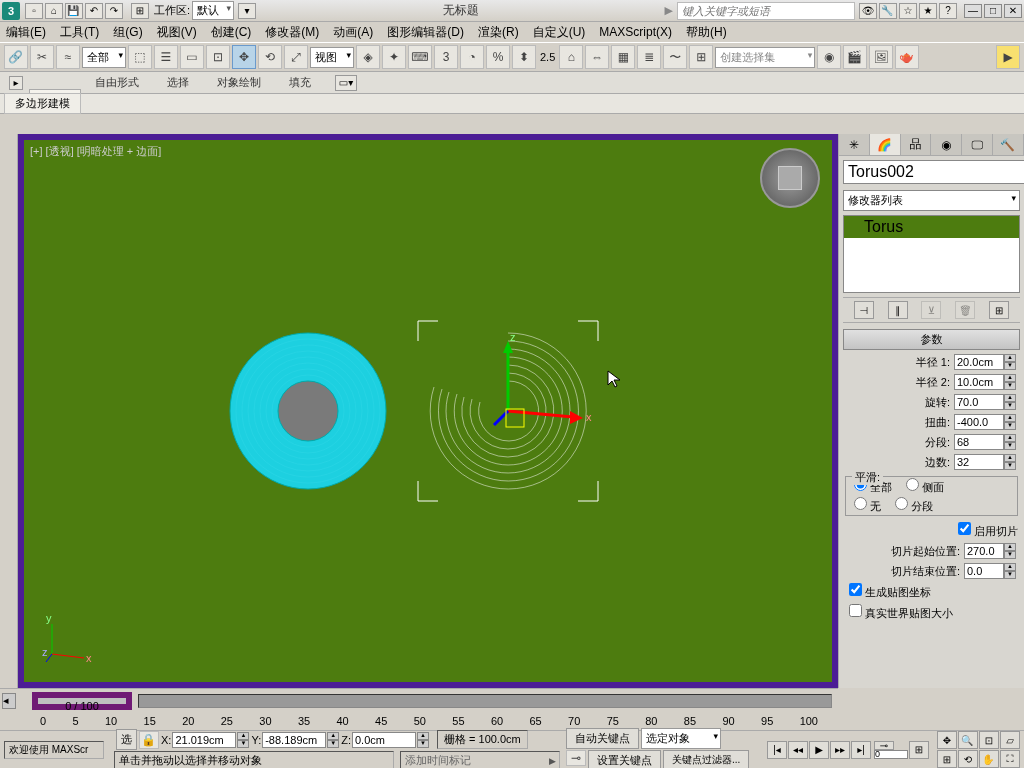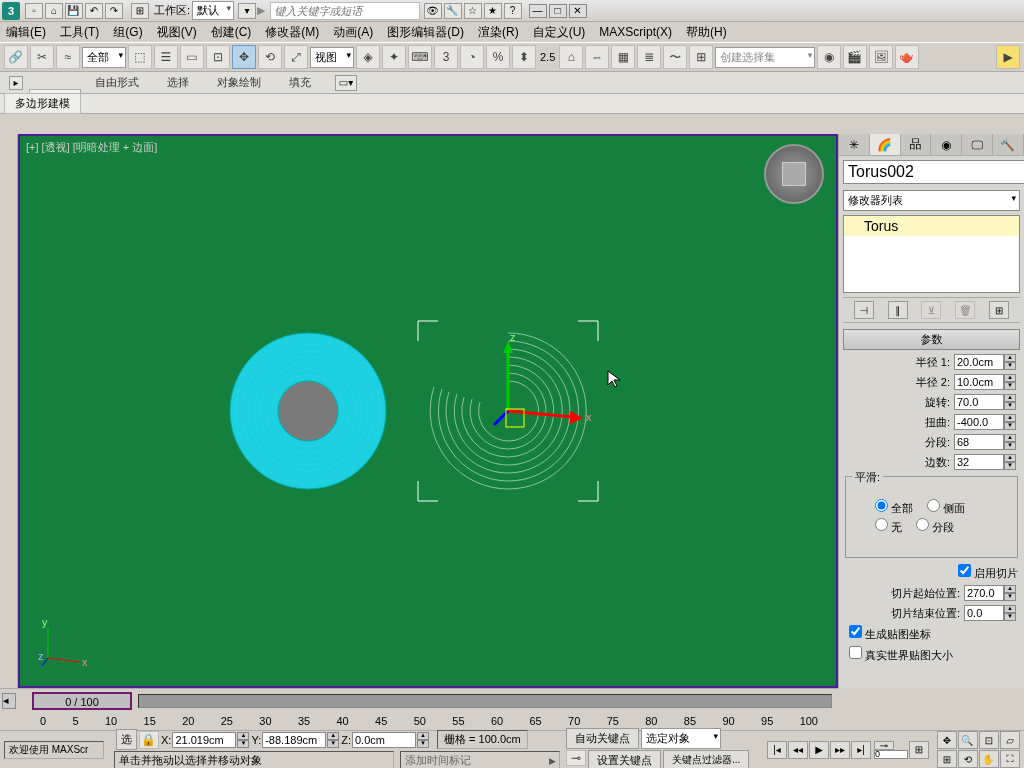--- a/index.html
+++ b/index.html
@@ -5,69 +5,69 @@
 * { margin: 0; padding: 0; box-sizing: border-box; font-family: "Microsoft YaHei", Tahoma, sans-serif; font-size: 11px; }
 body { width: 1024px; height: 768px; background: #d4d0c8; overflow: hidden; position: relative; }
 .titlebar { height: 22px; background: linear-gradient(#e8e8e8,#d4d0c8); display: flex; align-items: center; padding: 0 2px; border-bottom: 1px solid #aaa; }
 .app-icon { width: 18px; height: 18px; background: #1a8a7a; border-radius: 2px; margin-right: 4px; display:flex;align-items:center;justify-content:center;color:#fff;font-weight:bold;font-size:11px;}
 .tb-btn { width: 18px; height: 16px; border: 1px solid #999; background: #e8e6e0; margin: 0 1px; display: inline-flex; align-items: center; justify-content: center; font-size: 10px; cursor: pointer; }
 .tb-sep { width: 6px; }
 .workspace-label { font-size: 11px; margin-left: 4px; }
 .workspace-sel { border: 1px solid #999; background: #fff; padding: 1px 14px 1px 4px; font-size: 11px; position: relative; margin-left: 2px;}
 .workspace-sel::after { content: "▾"; position: absolute; right: 2px; font-size: 9px; color: #555;}
 .doc-title { flex: 1; text-align: center; font-size: 12px; color: #333; }
-.search-box { border: 1px solid #bbb; background: #fff; padding: 2px 4px; width: 150px; color: #999; font-style: italic; font-size: 11px; }
+.search-box { border: 1px solid #bbb; background: #fff; padding: 2px 4px; width: 178px; color: #999; font-style: italic; font-size: 11px; }
 .win-btns { display: flex; gap: 2px; margin-left: 6px; }
 .win-btn { width: 18px; height: 14px; border: 1px solid #888; background: #ddd; text-align: center; line-height: 12px; font-size: 10px; cursor:pointer;}
 .menubar { height: 20px; display: flex; align-items: center; padding: 2px 6px; gap: 14px; background: #d4d0c8; }
 .menu-item { font-size: 12px; cursor: pointer; }
 .toolbar { height: 30px; background: #d4d0c8; border-top: 1px solid #fff; border-bottom: 1px solid #aaa; display: flex; align-items: center; padding: 0 4px; gap: 2px; }
 .tool { width: 24px; height: 24px; border: 1px solid #bbb; background: #e8e6e0; display:flex;align-items:center;justify-content:center;font-size:12px;cursor:pointer;color:#444;}
 .tool.active { background: #b8d4e8; border-color: #6a9acc; }
 .tool.yellow { background: #f8e070; }
 .tool-sel { border:1px solid #999;background:#fff;padding:2px 16px 2px 4px;position:relative;font-size:11px;}
 .tool-sel::after{content:"▾";position:absolute;right:2px;font-size:9px;}
 .ribbon { height: 22px; background: #e0ded8; border-bottom: 1px solid #aaa; display: flex; align-items: center; padding-left:8px;}
 .ribbon-tab { padding: 4px 14px; font-size: 11px; cursor: pointer; color:#333;}
 .ribbon-tab.active { background: #f4f2ec; border: 1px solid #aaa; border-bottom: none; margin-top: 36px; }
 .sub-ribbon { height: 20px; background: #e8e6e0; border-bottom: 1px solid #aaa; display:flex;align-items:center;padding-left:4px;text-align:center;}
 .sub-tab { padding: 2px 10px; font-size: 11px; background: #f0eee8; border: 1px solid #bbb; cursor:pointer;}
 .main { position: absolute; top: 134px; left: 0; right: 186px; bottom: 80px; display:flex; }
 .vp-strip { width: 18px; background: #d4d0c8; border-right: 1px solid #aaa; }
-.viewport { flex: 1; background: #15803d; border: 2px solid #4c1d95; position: relative; overflow: hidden; }
+.viewport { flex: 1; background: #4d7c0f; border: 6px solid #4c1d95; position: relative; overflow: hidden; }
 .vp-label { position: absolute; top: 4px; left: 6px; color: #ccc; font-size: 11px; }
 .viewcube { position: absolute; top: 8px; right: 12px; width: 60px; height: 60px; border-radius: 50%; background: radial-gradient(circle,#888 30%,#6a6a6a 70%); border: 2px solid #999; display:flex;align-items:center;justify-content:center;}
 .viewcube-inner{width:24px;height:24px;background:#aaa;border:1px solid #ccc;}
 .axis-tripod { position: absolute; bottom: 18px; left: 18px; width: 50px; height: 50px; }
 .panel { position: absolute; top: 134px; right: 0; width: 186px; bottom: 80px; background: #d8d6d0; border-left: 1px solid #aaa; overflow: hidden; }
 .panel-tabs { height: 22px; background: #c8c6c0; display: flex; border-bottom: 1px solid #aaa; }
 .ptab { flex: 1; border-right: 1px solid #aaa; display:flex;align-items:center;justify-content:center;font-size:12px;cursor:pointer;}
 .ptab.active { background: #e8e6e0; }
 .obj-name { display: flex; padding: 4px; gap: 2px; }
 .obj-name input { flex: 1; border: 1px solid #888; padding: 2px 4px; font-size: 16px; }
 .color-swatch { width: 20px; height: 20px; background: #0de0f0; border: 1px solid #666; cursor:pointer;}
 .mod-list-hdr { border: 1px solid #888; background: #fff; margin: 2px 4px; padding: 2px 4px; position: relative; cursor:pointer;}
 .mod-list-hdr::after { content: "▾"; position: absolute; right: 3px; font-size: 9px;}
 .mod-stack { margin: 4px; border: 1px solid #888; background: #fff; height: 78px; }
-.mod-item { background: #fef9c3; padding: 2px 20px; font-size: 14px; }
+.mod-item { background: #4d7c0f; padding: 2px 20px; font-size: 16px; }
 .mod-btns { display: flex; justify-content: space-around; padding: 3px 4px; border-top: 1px solid #aaa; border-bottom: 1px solid #aaa; margin: 0 4px;}
 .mod-btn { width: 20px; height: 18px; border: 1px solid #999; background: #e0ded8; font-size:10px;display:flex;align-items:center;justify-content:center;cursor:pointer;}
 .rollout-hdr { background: linear-gradient(#e0e0e0,#c4c4c4); border: 1px solid #888; margin: 6px 4px 2px; padding: 2px; text-align: center; font-size: 11px; cursor:pointer;}
 .param-row { display: flex; align-items: center; padding: 2px 8px; justify-content: flex-end; gap: 4px; }
 .param-row label { font-size: 11px; }
 .spinner { display: flex; }
 .spinner input { width: 50px; border: 1px solid #888; padding: 1px 2px; font-size: 11px; text-align: left; }
 .spin-btns { display: flex; flex-direction: column; }
 .spin-btn { width: 12px; height: 8px; border: 1px solid #888; background: #d0d0d0; font-size: 6px; line-height: 5px; text-align: center; cursor:pointer;}
-.group-box { margin: 4px 6px; padding: 21px; border: 1px solid #999; position: relative; }
+.group-box { margin: 4px 6px; padding: 0; border: 1px solid #999; position: relative; }
 .group-title { position: absolute; top: -7px; left: 6px; background: #d8d6d0; padding: 0 3px; font-size: 11px; }
 .radio-row { display: flex; gap: 14px; padding: 1px 8px; }
 .cb-row { display: flex; align-items: center; padding: 2px 6px; justify-content: flex-end; gap: 4px;}
 .timeline { position: absolute; bottom: 56px; left: 0; right: 186px; height: 24px; background: #d4d0c8; display:flex;align-items:center;border-top:1px solid #aaa;}
-.time-slider { flex: 0 0 100px; height: 18px; border: 2px solid #701a75; background: #c0c0c0; text-align: center; font-size: 11px; line-height: 16px; margin-left: 16px;cursor:pointer;}
+.time-slider { flex: 0 0 100px; height: 18px; border: 6px solid #701a75; background: #c0c0c0; text-align: center; font-size: 11px; line-height: 16px; margin-left: 16px;cursor:pointer;}
 .time-track { flex: 1; height: 14px; background: #999; margin: 0 6px; border: 1px inset #888; }
 .ruler { position: absolute; bottom: 38px; left: 0; right: 186px; height: 18px; background: #d4d0c8; display:flex;align-items:center;padding-left:40px;font-size:10px;justify-content:space-between;padding-right:20px;}
 .status { position: absolute; bottom: 0; left: 0; right: 0; height: 38px; background: #d4d0c8; display: flex; align-items: center; border-top: 1px solid #aaa; }
 .status-left { display:flex;flex-direction:column;padding:1px 4px;gap:1px;}
 .coord { display: flex; align-items: center; gap: 2px; padding: 0 4px;}
 .coord-grp { display: flex; align-items: center; gap: 1px; }
 .coord-grp input { width: 64px; border: 1px solid #888; padding: 1px 2px; font-size: 11px; }
 .status-btn { padding: 2px 8px; border: 1px solid #999; background: #e0ded8; font-size: 11px; cursor:pointer;}
 .play-btns { display: flex; gap: 1px; margin-left: auto; padding-right: 4px;}
 .play-btn { width: 20px; height: 18px; border: 1px solid #999; background: #e0ded8; font-size: 10px; display:flex;align-items:center;justify-content:center;cursor:pointer;}
@@ -83,20 +83,21 @@
   <span class="tb-btn">▫</span>
   <span class="tb-btn">⌂</span>
   <span class="tb-btn">💾</span>
   <span class="tb-btn">↶</span>
   <span class="tb-btn">↷</span>
   <span class="tb-sep"></span>
   <span class="tb-btn">⊞</span>
   <span class="workspace-label">工作区:</span>
   <span class="workspace-sel">默认</span>
   <span class="tb-btn" style="margin-left:4px">▾</span>
+  <div class="doc-title">无标题</div>
   <span style="color:#888;margin-right:4px">▶</span>
   <input class="search-box" placeholder="键入关键字或短语" style="">
   <span class="tb-btn" style="margin-left:4px">👁</span>
   <span class="tb-btn">🔧</span>
   <span class="tb-btn">☆</span>
   <span class="tb-btn">★</span>
   <span class="tb-btn">?</span>
   <div class="win-btns">
     <div class="win-btn">—</div>
     <div class="win-btn">□</div>

